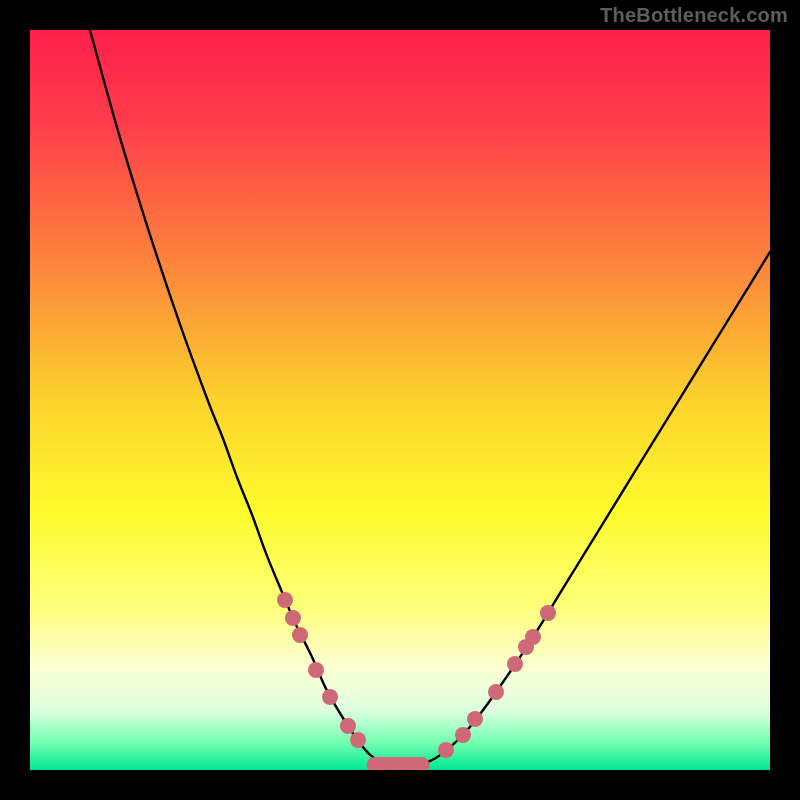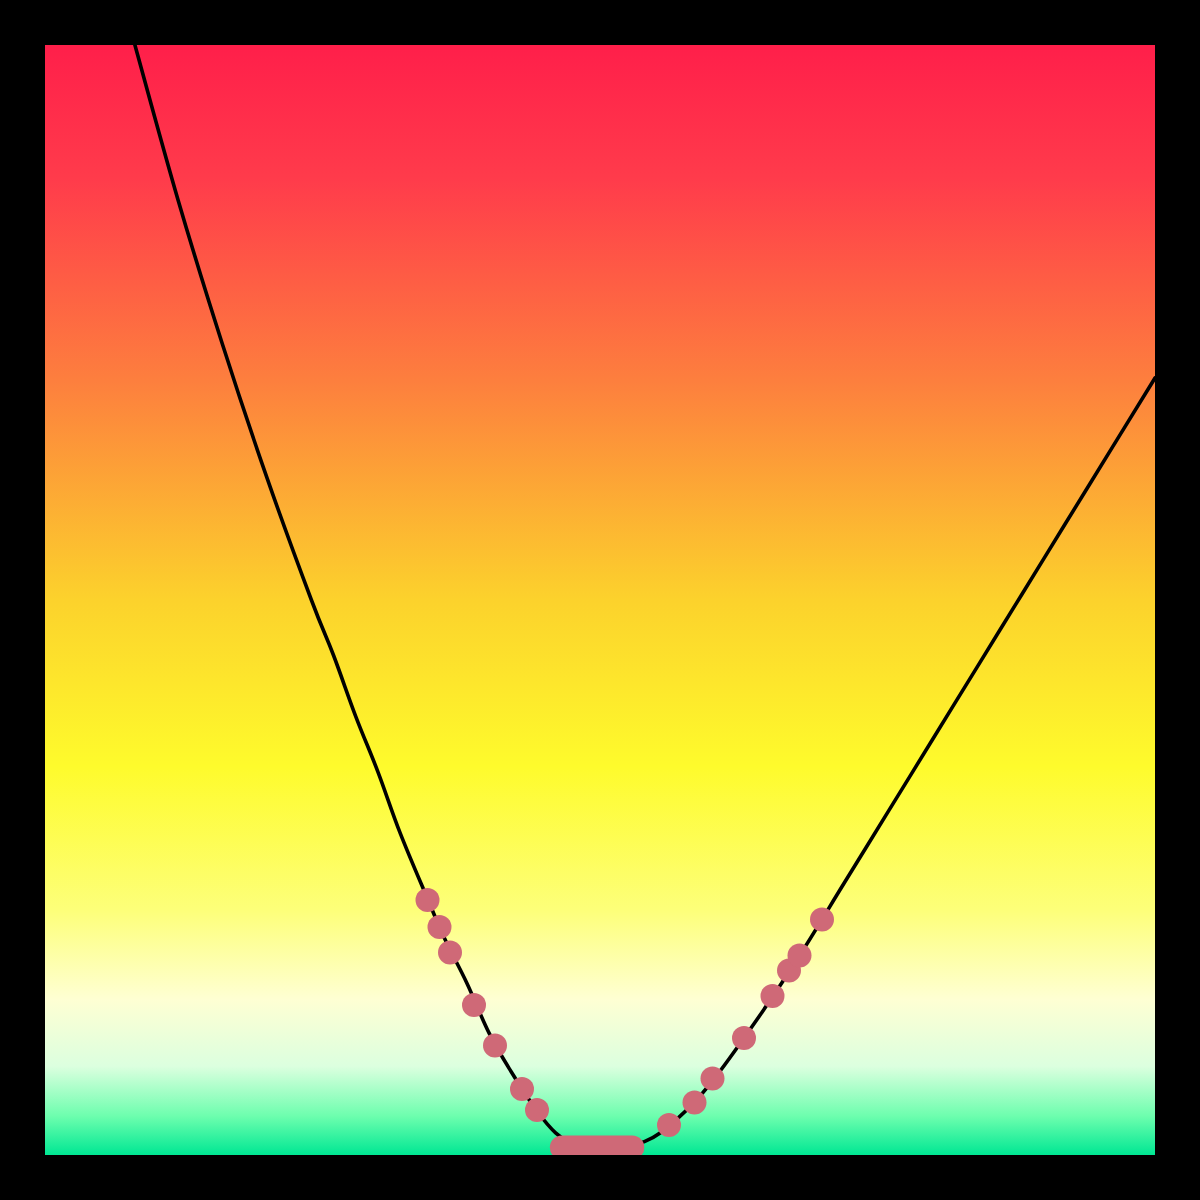--- a/index.html
+++ b/index.html
@@ -61,20 +61,21 @@
     position: absolute;
     height: 16px;
     border-radius: 8px;
     transform: translate(-50%, -50%);
   }
 </style>
 </head>
 <body>
 
 <div class="frame">
+  <div class="watermark">TheBottleneck.com</div>
   <div class="plot">
     <svg class="gradient" viewBox="0 0 740 740" preserveAspectRatio="none">
       <defs>
         <linearGradient id="bg" x1="0" y1="0" x2="0" y2="1">
             <stop offset="0%" stop-color="#ff1f4a"></stop>
             <stop offset="12%" stop-color="#ff3b4b"></stop>
             <stop offset="30%" stop-color="#fd7e3e"></stop>
             <stop offset="50%" stop-color="#fcd22c"></stop>
             <stop offset="65%" stop-color="#fefb2c"></stop>
             <stop offset="78%" stop-color="#fdff7a"></stop>

